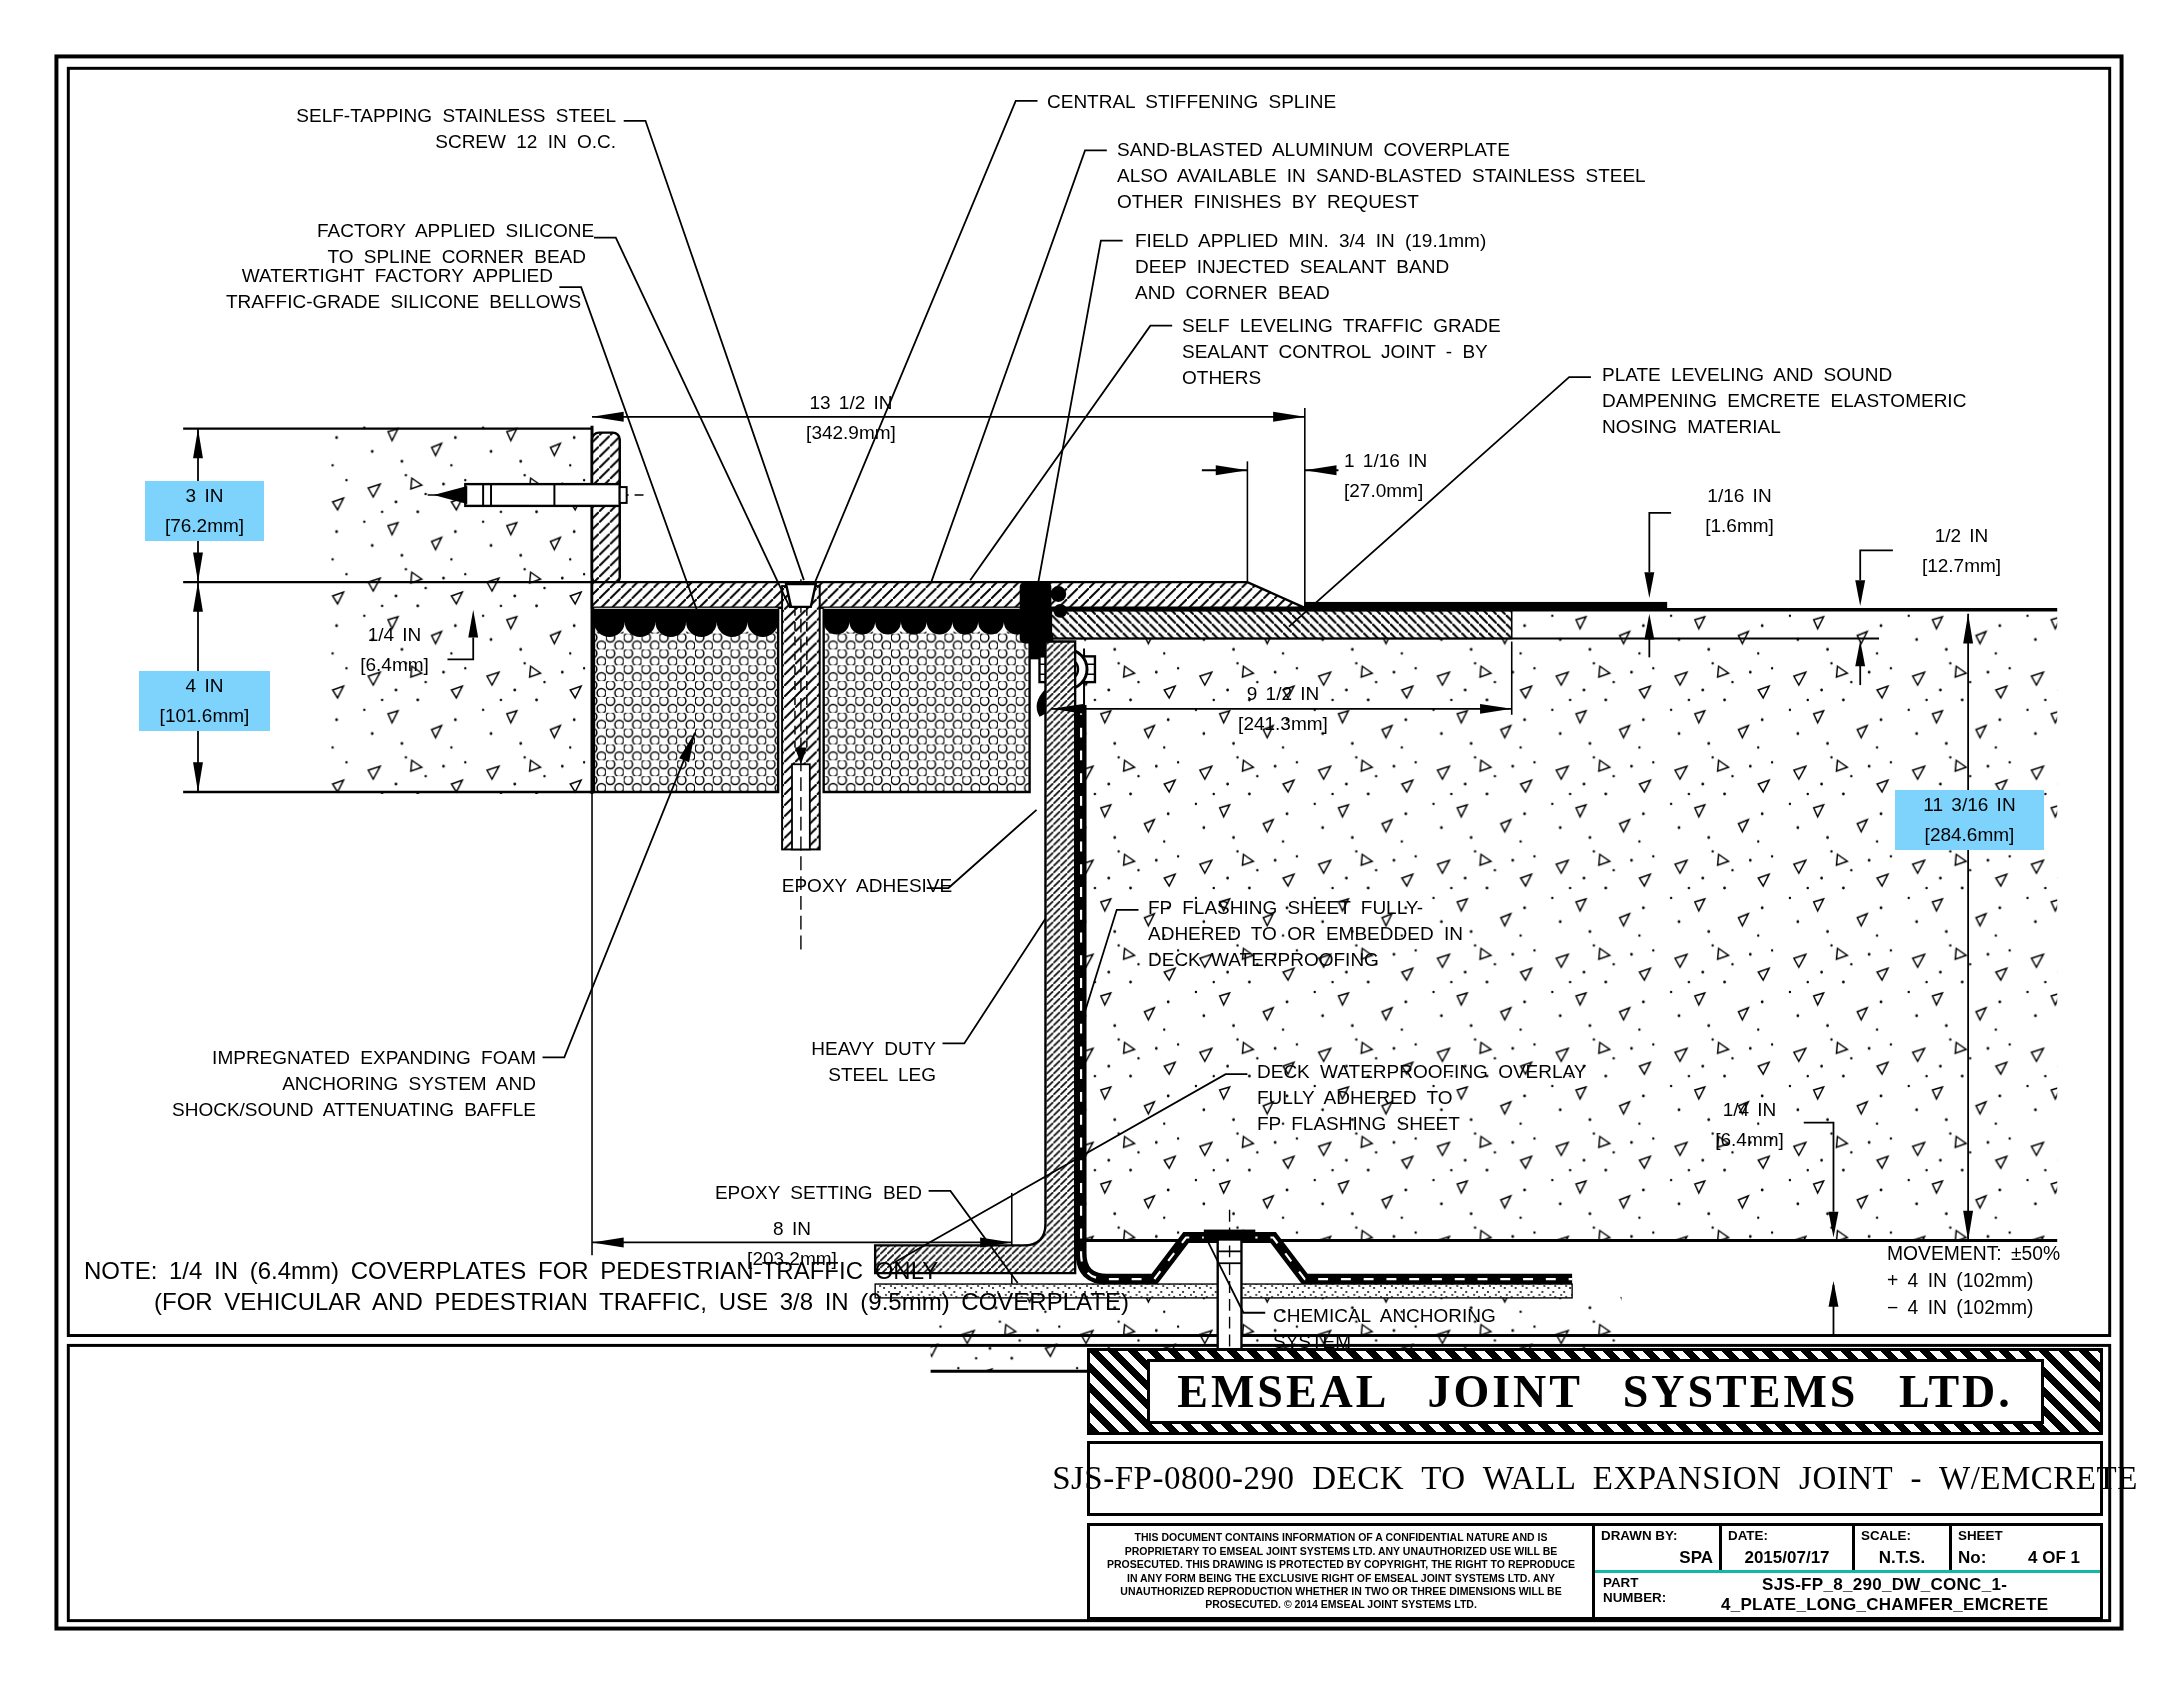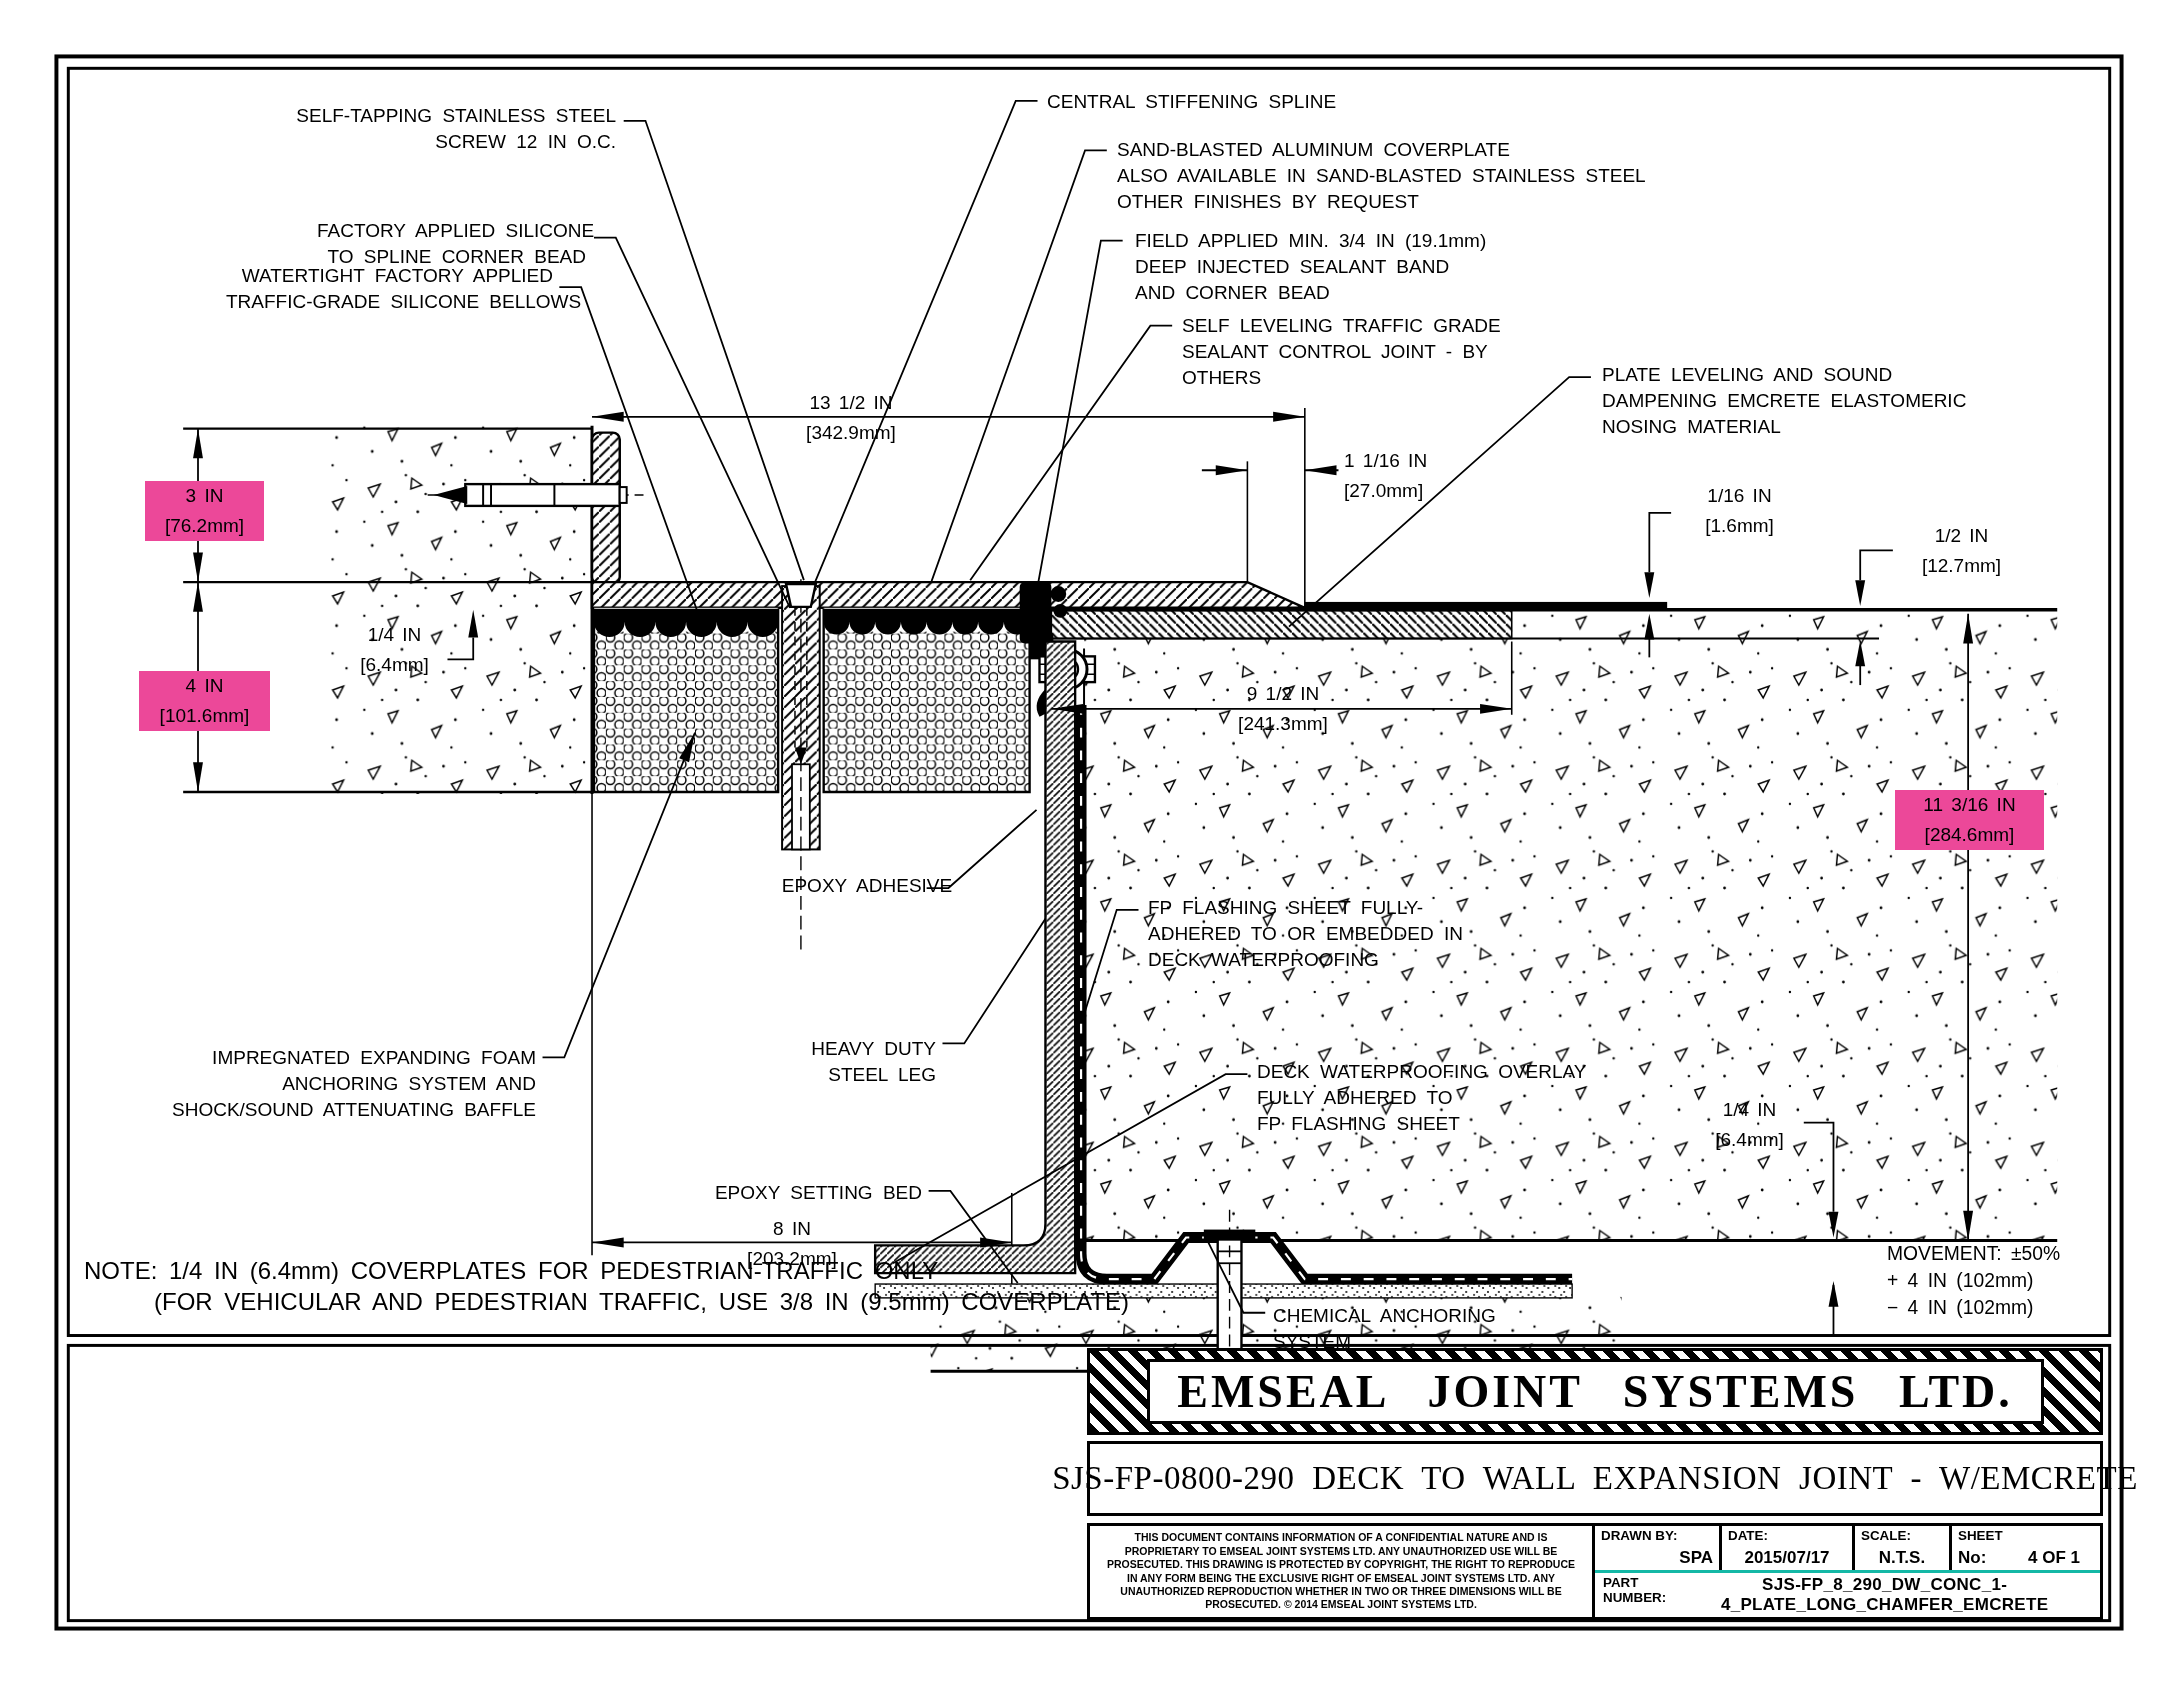--- a/index.html
+++ b/index.html
@@ -1,21 +1,21 @@
 <!DOCTYPE html>
 <html><head>
 <meta charset="utf-8">
 <style>
   html,body{margin:0;padding:0;background:#fff;}
   body{width:2178px;height:1683px;font-family:"Liberation Sans",sans-serif;color:#000;}
   #sheet{position:relative;width:2178px;height:1683px;overflow:hidden;background:#fff;}
   #cad{position:absolute;left:0;top:0;}
   .lbl{position:absolute;font-size:19px;line-height:26px;white-space:pre;word-spacing:5px;}
   .dim{position:absolute;font-size:19px;line-height:30px;white-space:pre;text-align:center;word-spacing:3px;}
-  .bgw{background:#ec4899;}
+  .bgw{background:#7dd3fc;}
   .note{position:absolute;font-size:24px;line-height:31px;white-space:pre;word-spacing:5px;}
   .mov{position:absolute;font-size:19.3px;line-height:27px;white-space:pre;word-spacing:4px;}
   
   .tb{position:absolute;box-sizing:border-box;border:3px solid #000;background:#fff;}
   #banner{left:1087px;top:1348px;width:1016px;height:87px;background:repeating-linear-gradient(45deg,#000 0 7px,#fff 7px 14px);display:flex;align-items:center;justify-content:center;}
   #banner-inner{box-sizing:border-box;border:3px solid #000;background:#fff;width:897px;height:65px;display:flex;align-items:center;justify-content:center;
      font-family:"Liberation Serif",serif;font-weight:bold;font-size:46px;letter-spacing:3px;word-spacing:26px;white-space:nowrap;}
   #titlebar{left:1087px;top:1441px;width:1016px;height:75px;display:flex;align-items:center;justify-content:center;
      font-family:"Liberation Serif",serif;font-size:33px;letter-spacing:0.5px;word-spacing:9px;white-space:nowrap;}
   #infoblock{left:1087px;top:1523px;width:1016px;height:97px;display:flex;padding:0;}

